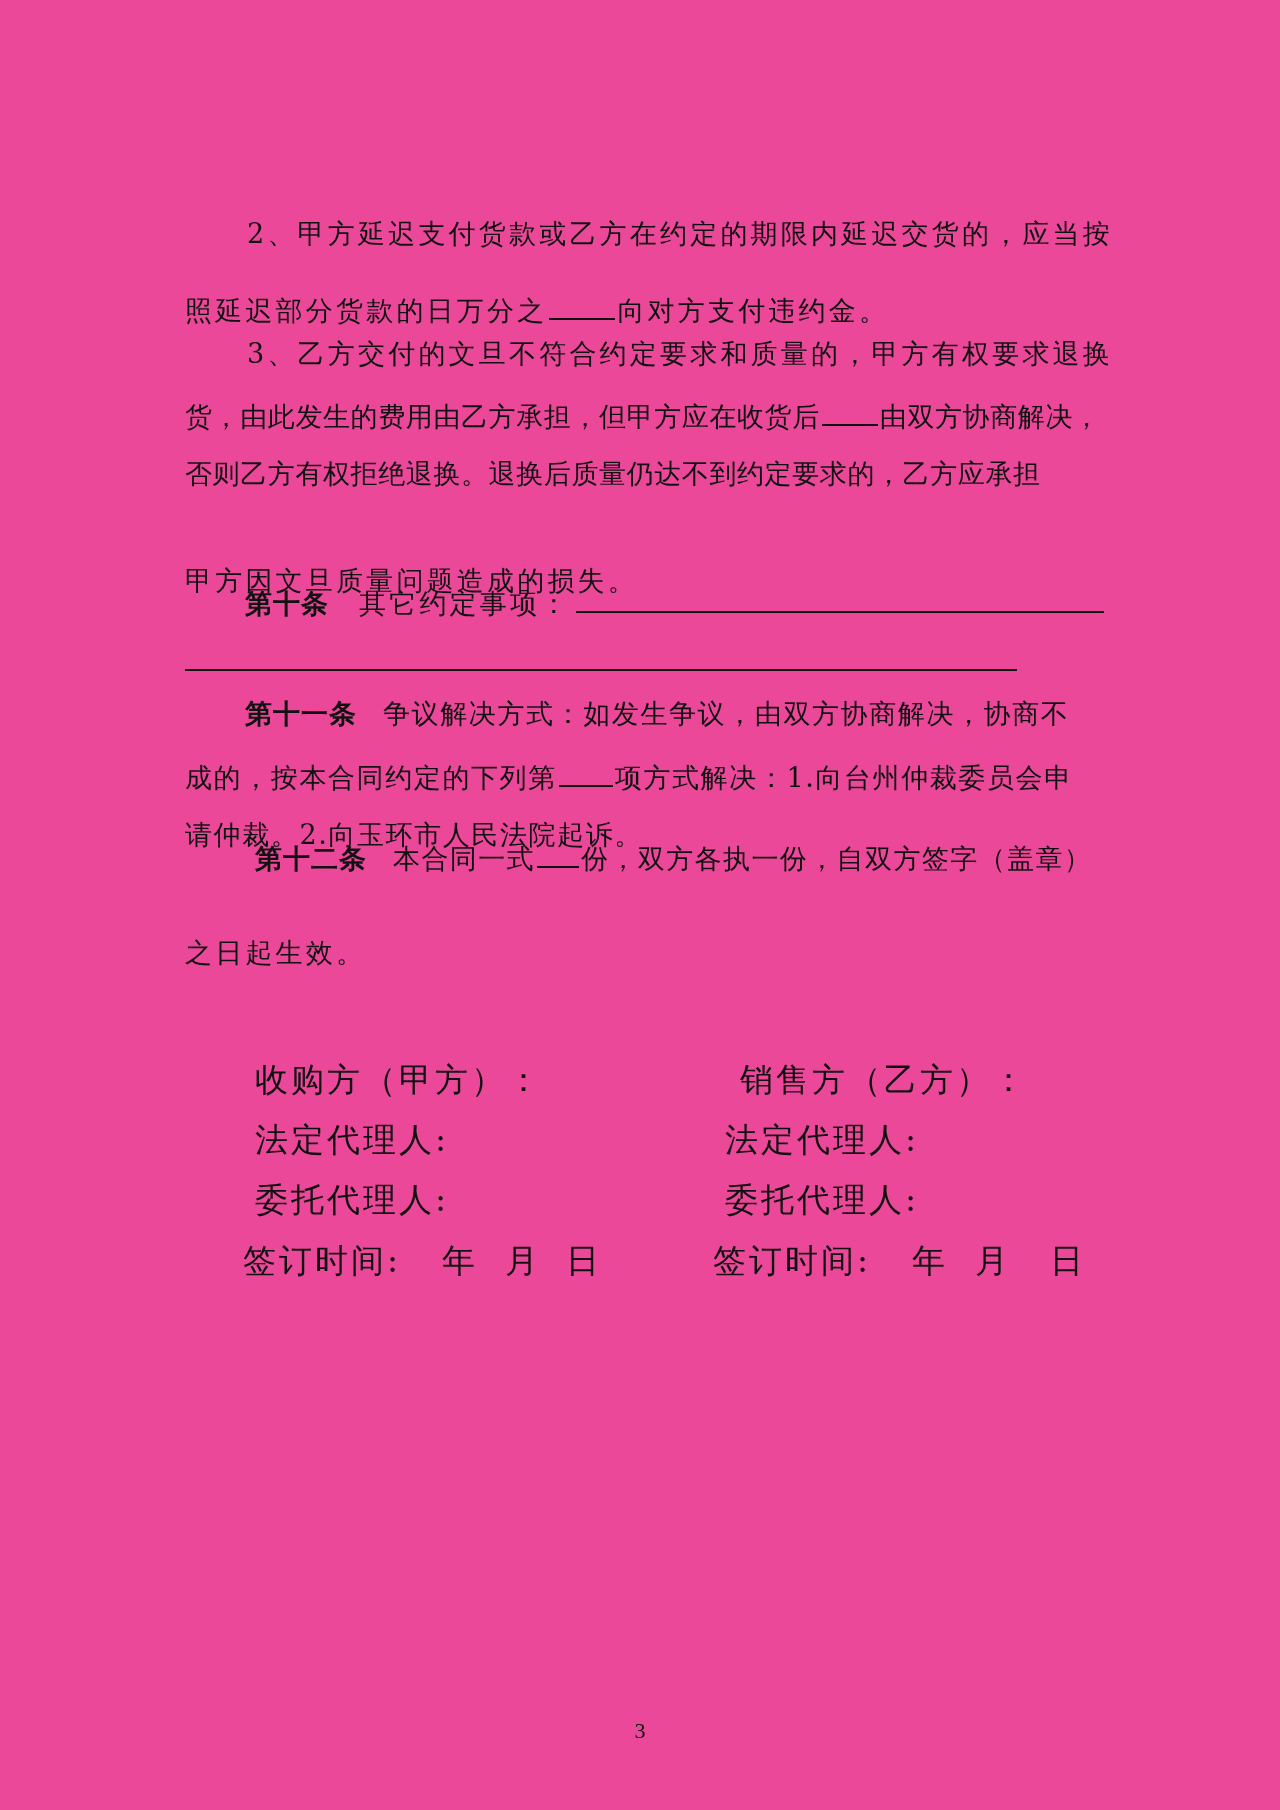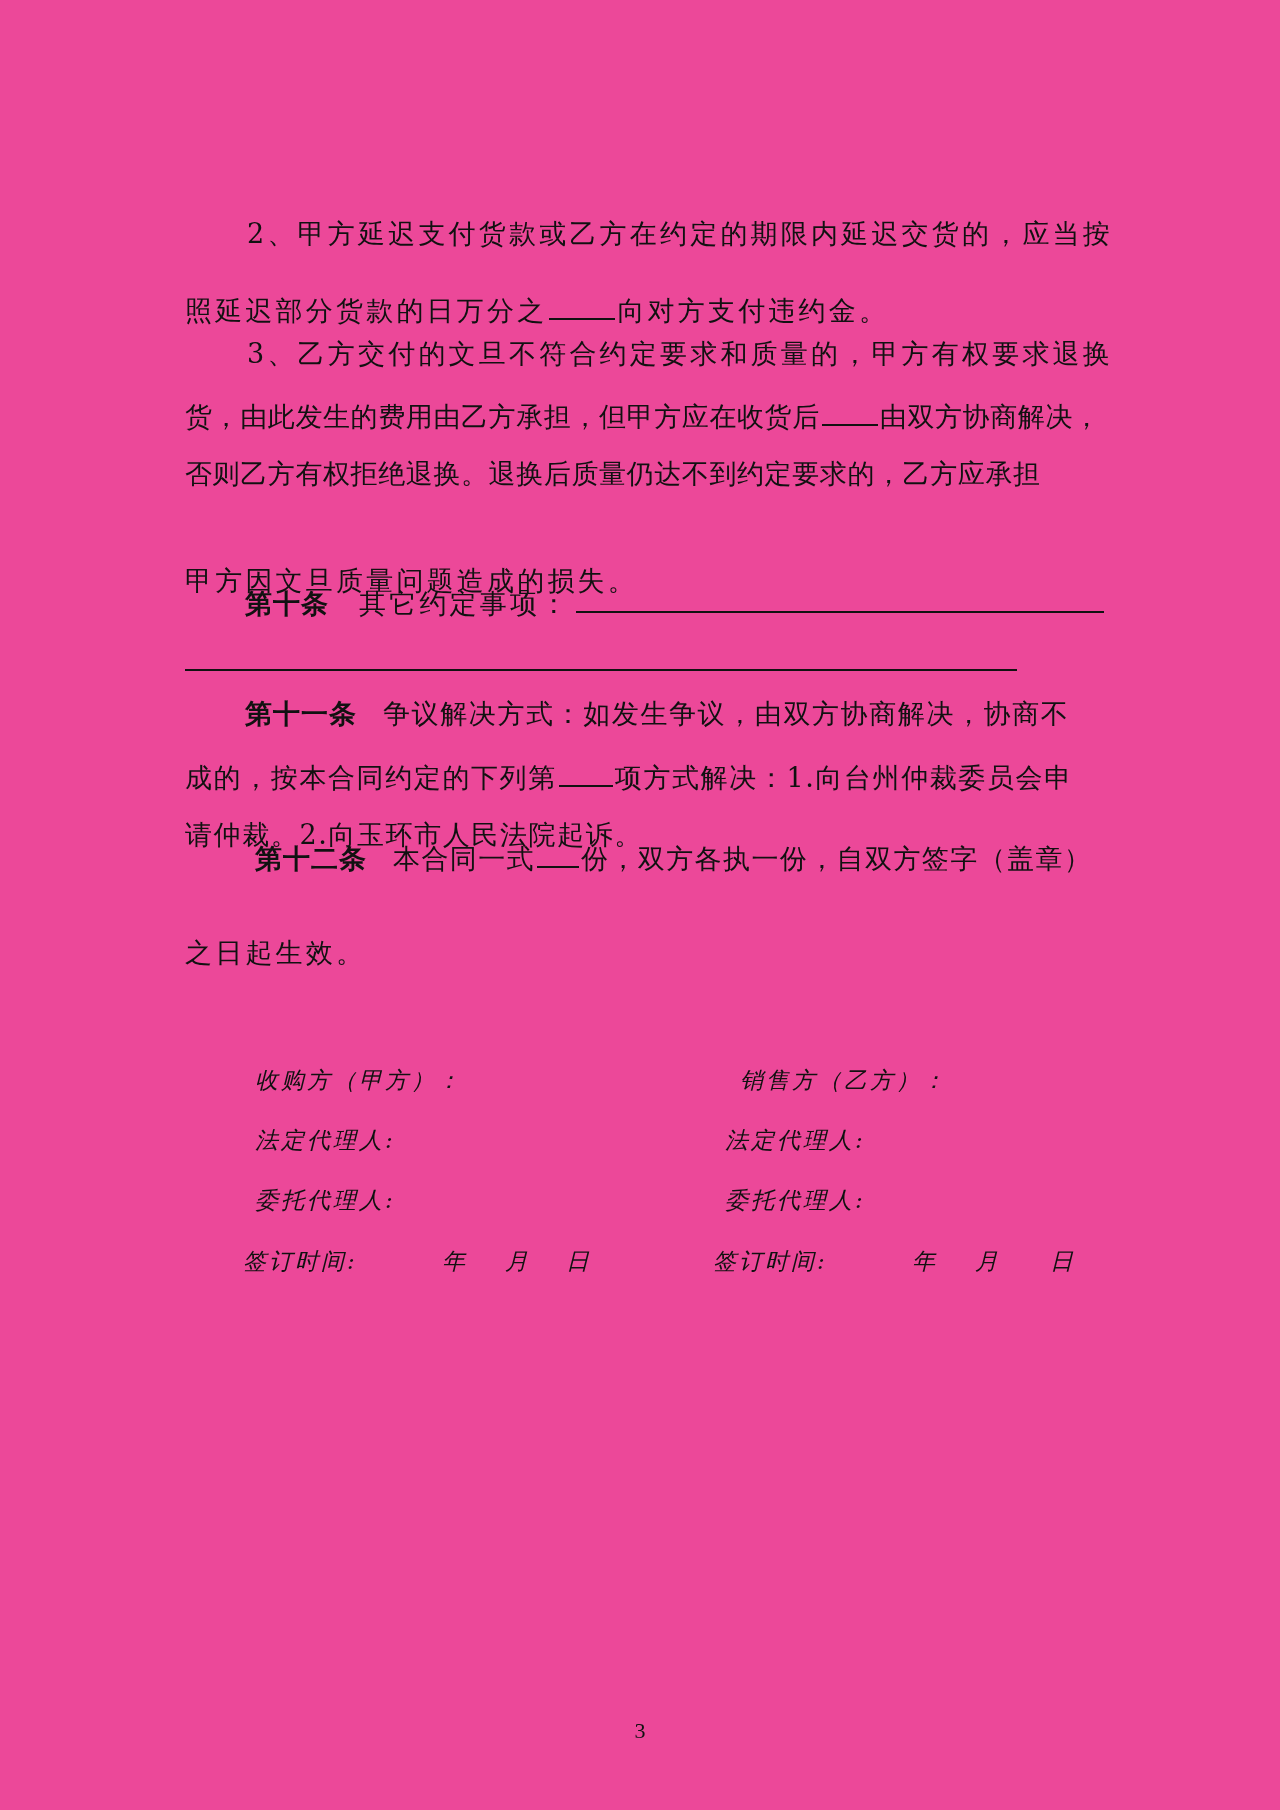--- a/index.html
+++ b/index.html
@@ -45,25 +45,24 @@
     vertical-align: baseline;
     margin: 0 2px;
   }
   .rule {
     position: absolute;
     height: 0;
     border-top: 2px solid #111;
   }
   .sig {
     position: absolute;
-    font-size: 23px;
+    font-size: 33px;
     line-height: 40px;
     white-space: nowrap;
     letter-spacing: 3px;
-    font-style: italic;
   }
   .pagenum {
     position: absolute;
     top: 1716px;
     left: 0;
     width: 1280px;
     text-align: center;
     font-size: 22px;
     line-height: 30px;
     font-family: "Liberation Serif", "DejaVu Serif", serif;

